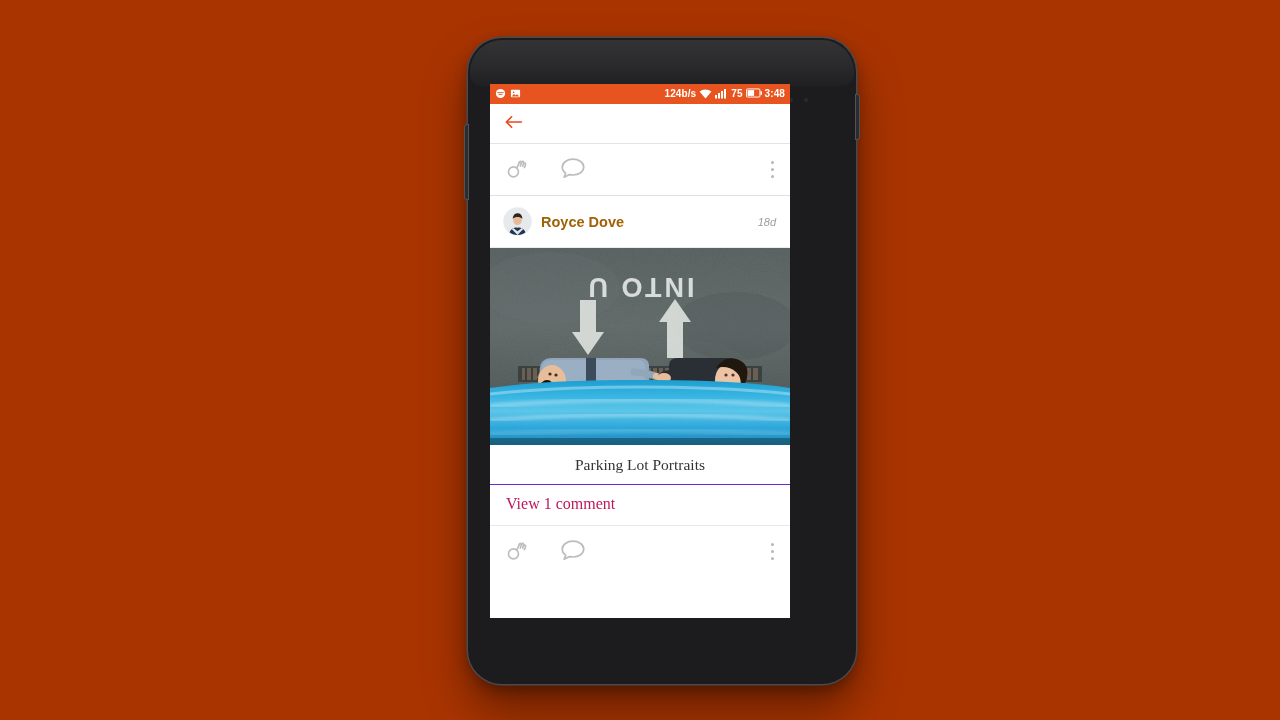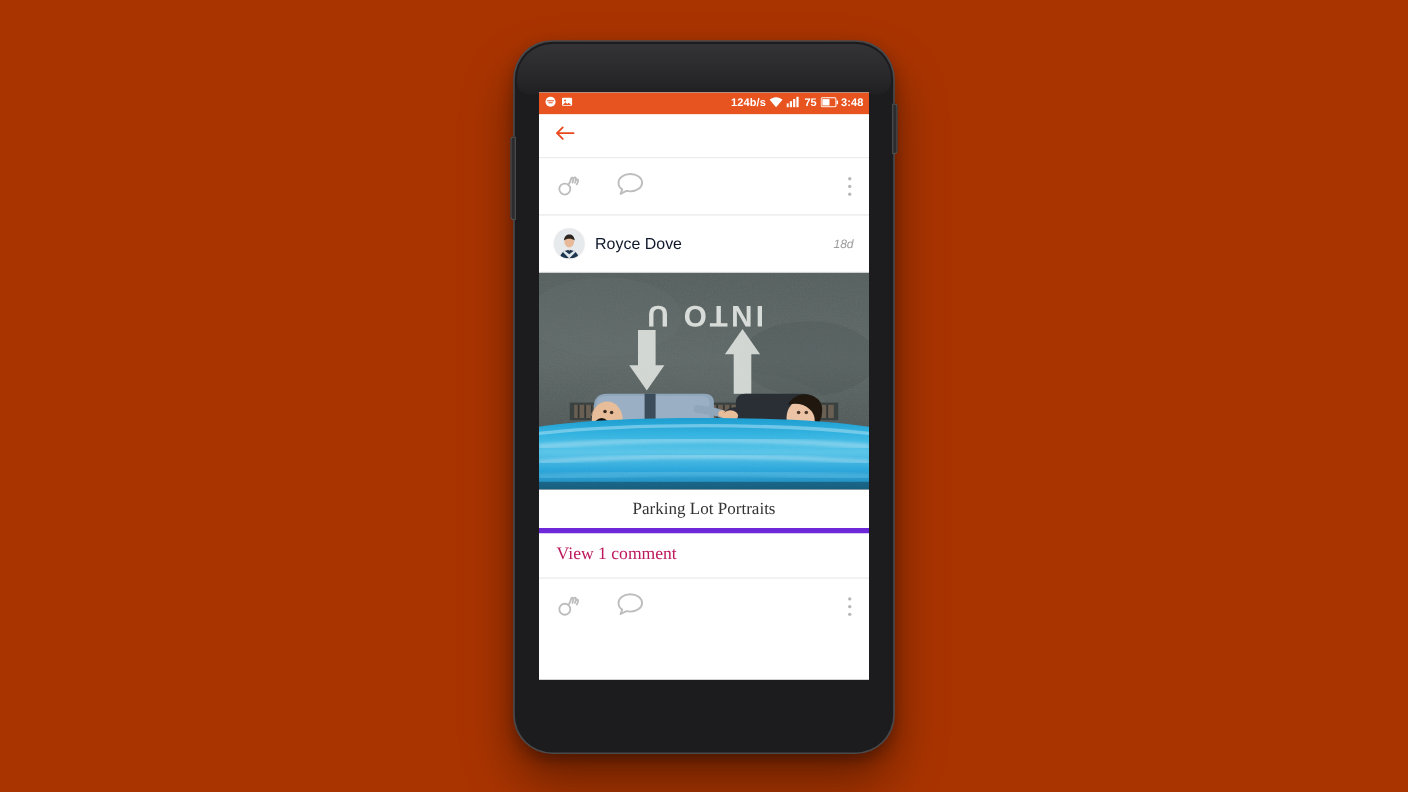--- a/index.html
+++ b/index.html
@@ -7,21 +7,21 @@
     width:1280px; height:720px;
     overflow:hidden;
     font-family:"Liberation Sans", sans-serif;
   }
   body { background:#a93400; position:relative; }
 
   
   #phone-device{
     position:absolute;
     left:468px; top:38px;
-    width:344px; height:646px;
+    width:388px; height:646px;
     background:#1c1c1e;
     border-radius:34px;
     box-shadow:
       0 0 0 1.5px #4a4a4c,
       0 26px 46px rgba(0,0,0,.40),
       0 6px 14px rgba(0,0,0,.30);
   }
   
   #phone-device::before{
     content:"";
@@ -91,34 +91,34 @@
   
   #post-header{
     height:52px; background:#fff; display:flex; align-items:center;
     padding:0 14px; gap:10px; border-bottom:1px solid #ececec;
   }
   #avatar{
     width:27px; height:27px; border-radius:50%; flex:none;
     background:#dfe3e6; overflow:hidden; position:relative;
     box-shadow:0 0 0 1px rgba(0,0,0,.06);
   }
-  #author-name{ color:#0f172a; font-size:14.5px; font-weight:400; }
+  #author-name{ color:#a16207; font-size:14.5px; font-weight:700; }
   #post-time{ margin-left:auto; color:#9b9b9b; font-size:11px;font-style:italic; }
 
   
   #post-photo{
     width:300px; height:197px; position:relative; overflow:hidden;
     background:#55605f;
   }
   #photo-svg{ display:block; width:300px; height:197px; }
 
   
   #post-caption{
     height:40px; display:flex; align-items:center; justify-content:center;
-    background:#fff; border-bottom:5px solid #6d28d9;
+    background:#fff; border-bottom:1px solid #6d28d9;
     font-family:"Liberation Serif", serif;
     font-size:15.5px; color:#333;
   }
 
   
   #post-meta{ background:#fff; padding:10px 16px 4px; }
   #likes-line{ font-size:12.5px; color:#111; margin-bottom:11px; font-weight:600; }
   #likes-count{ color:#e8481c; font-weight:bold; }
   #likes-suffix{ color:#222; font-weight:600; }
   #view-comments{ font-size:16px; color:#be185d; padding-bottom:8px;font-family:Liberation Serif, serif; }

